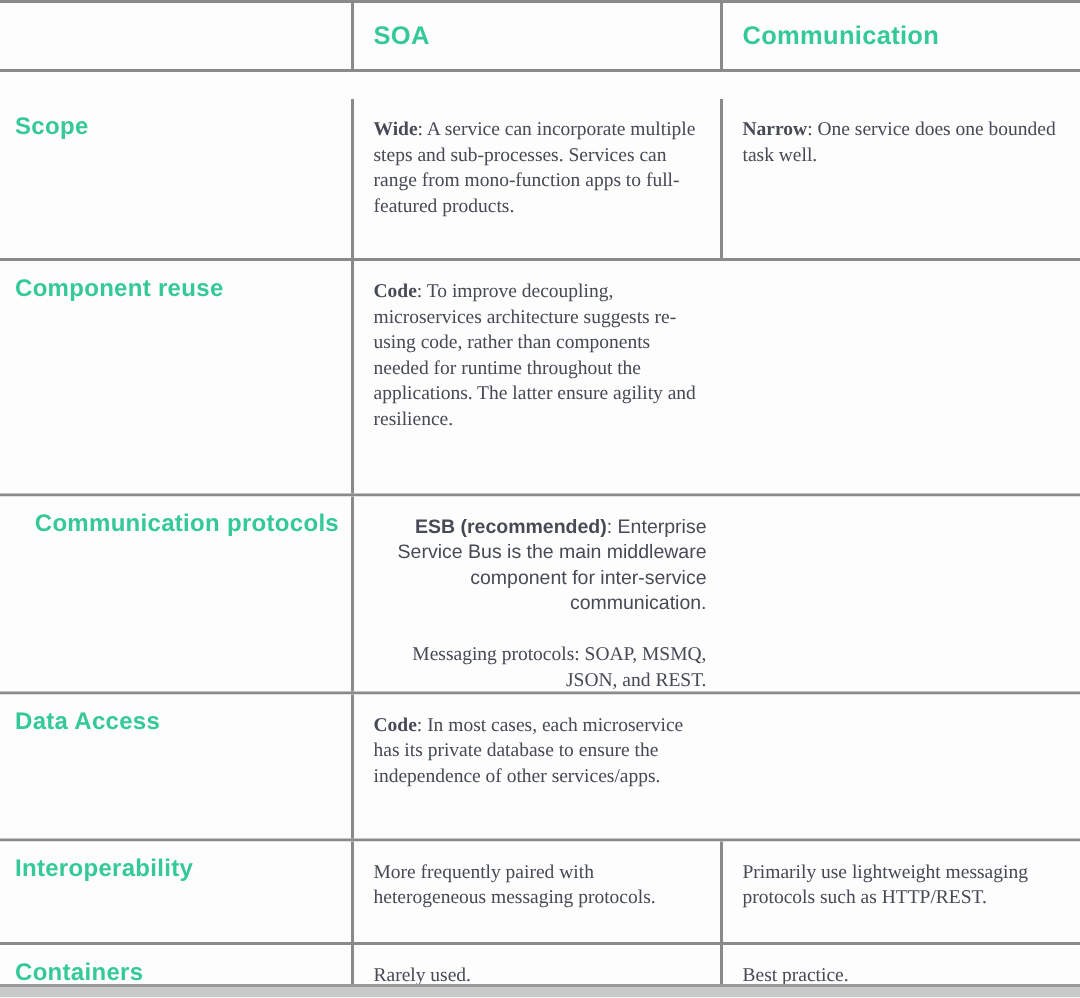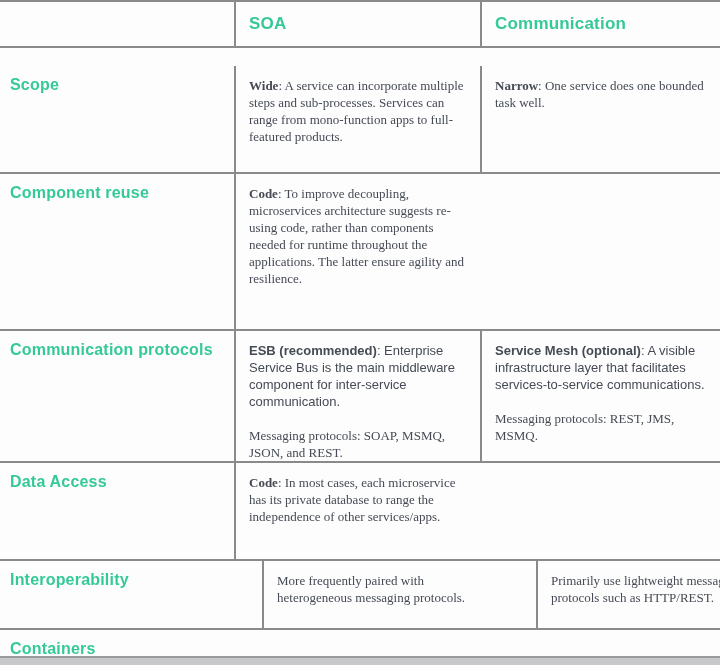--- a/index.html
+++ b/index.html
@@ -16,23 +16,23 @@
   }
   .row {
     display: grid;
     grid-template-columns: 234px 246px 240px;
     border-bottom: 2px solid #8a8a8a;
     background: #fdfdfd;
   }
   .row-header    { height: 52px; }
   .row-scope     { height: 122px; margin-top: 18px; }
   .row-reuse     { height: 178px; }
-  .row-comms     { height: 140px; }
+  .row-comms     { height: 140px; text-align: right; }
   .row-data      { height: 110px; }
-  .row-interop   { height: 78px; gap: 28px; }
+  .row-interop   { height: 78px; }
   .row-containers{ height: 28px; border-bottom: 2px solid #9a9a9a; }
   .cell { overflow: hidden; }
   .cell + .cell { border-left: 2px solid #8a8a8a; }
   .header-cell {
     display: flex; align-items: center;
     padding-left: 13px;
     color: #35c998; font-weight: bold; font-size: 17px;
     letter-spacing: 0.2px;
   }
   .label-cell {
@@ -87,42 +87,44 @@
       <p><span class="term">Code</span><span>: To improve decoupling, microservices architecture suggests re-using code, rather than components needed for runtime throughout the applications. The latter ensure agility and resilience.</span></p>
     </div>
   </div>
 
   <div class="row row-comms">
     <div class="cell label-cell">Communication protocols</div>
     <div class="cell body-cell col-soa">
       <p><span class="term">ESB (recommended)</span><span>: Enterprise Service Bus is the main middleware component for inter-service communication.</span></p>
       <p><span class="term"></span><span>Messaging protocols: SOAP, MSMQ, JSON, and REST.</span></p>
     </div>
-    <div class="cell body-cell col-micro">
-      <p><span class="term">Service Mesh (optional)</span><span>: A visible infrastructure layer that facilitates services-to-service communications.</span></p>
-      <p><span class="term"></span><span>Messaging protocols: REST, JMS, MSMQ.</span></p>
-    </div>
   </div>
 
   <div class="row row-data">
     <div class="cell label-cell">Data Access</div>
     <div class="cell body-cell col-micro">
-      <p><span class="term">Code</span><span>: In most cases, each microservice has its private database to range the independence of other services/apps.</span></p>
+      <p><span class="term">Code</span><span>: In most cases, each microservice has its private database to ensure the independence of other services/apps.</span></p>
     </div>
   </div>
 
   <div class="row row-interop">
     <div class="cell label-cell">Interoperability</div>
     <div class="cell body-cell col-soa">
       <p><span class="term"></span><span>More frequently paired with heterogeneous messaging protocols.</span></p>
     </div>
     <div class="cell body-cell col-micro">
       <p><span class="term"></span><span>Primarily use lightweight messaging protocols such as HTTP/REST.</span></p>
     </div>
   </div>
 
   <div class="row row-containers">
     <div class="cell label-cell">Containers</div>
+    <div class="cell body-cell col-soa">
+      <p><span class="term"></span><span>Rarely used.</span></p>
+    </div>
+    <div class="cell body-cell col-micro">
+      <p><span class="term"></span><span>Best practice.</span></p>
+    </div>
   </div>
 
   <div class="bottom-strip"></div>
 
 </div>
 
 </body></html>

